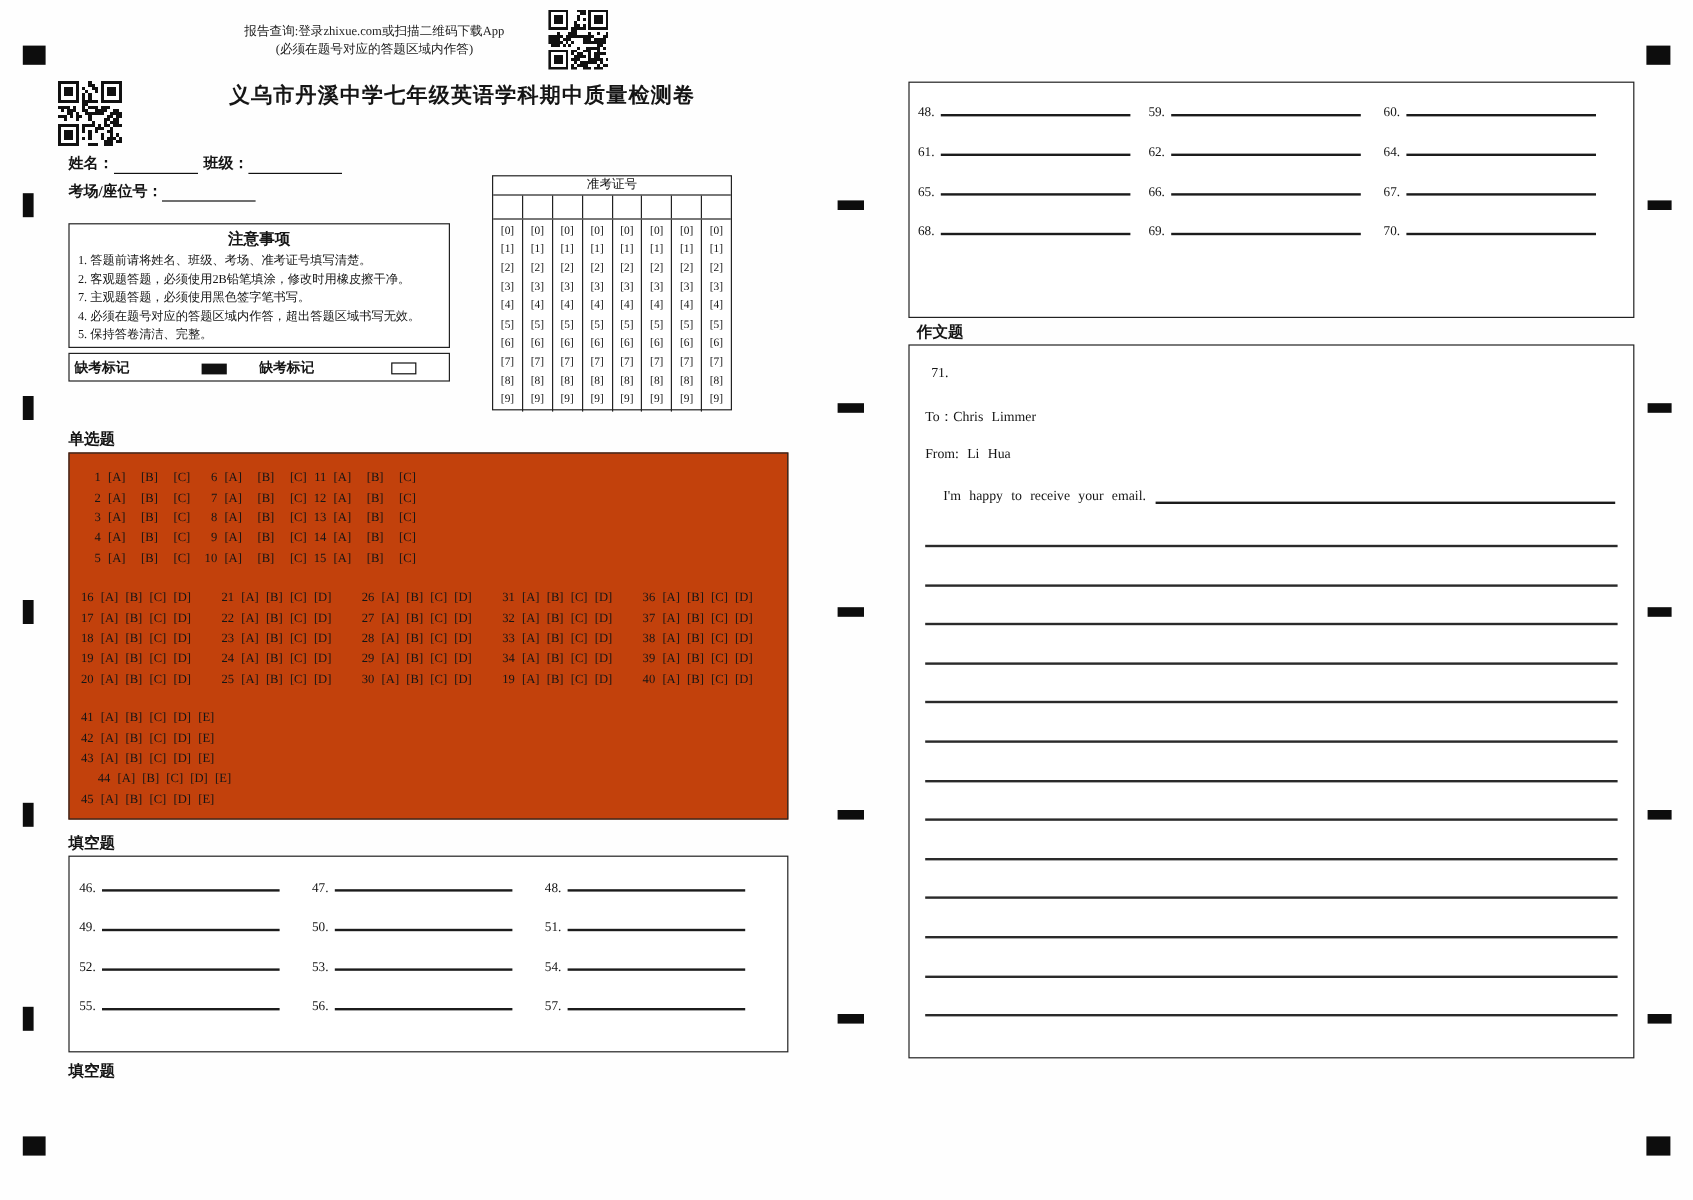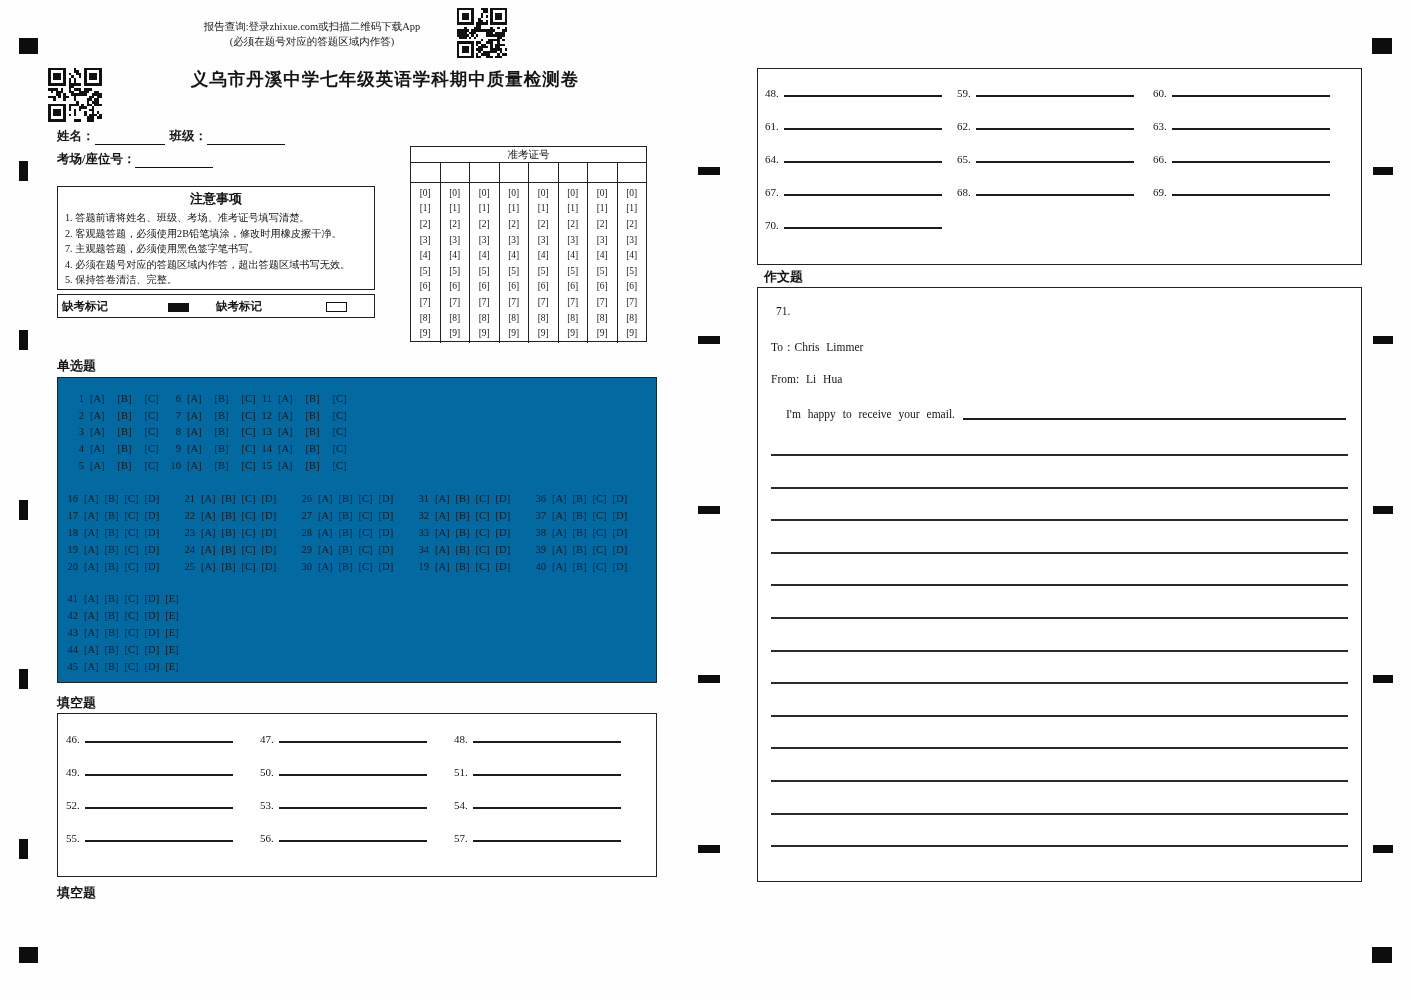--- a/index.html
+++ b/index.html
@@ -9,21 +9,21 @@
   .mark{position:absolute;background:#0d0d0d;}
   
   .report-text{position:absolute;left:160px;top:19px;width:304px;text-align:center;
                font-size:10.5px;line-height:1.45;color:#222;}
   .qr{position:absolute;}
   .page-title{position:absolute;left:135px;top:67px;width:500px;text-align:center;
               font-size:17.5px;font-weight:bold;letter-spacing:1px;}
   .id-row{position:absolute;display:flex;align-items:flex-end;font-size:12.5px;font-weight:bold;}
   .id-line{display:inline-block;border-bottom:1.6px solid #111;height:13px;}
   
-  .ticket{position:absolute;left:410px;top:146px;width:237px;height:196px;
+  .ticket{position:absolute;left:410px;top:146px;width:200px;height:196px;
           border:1.5px solid #222;box-sizing:border-box;background:#fff;}
   .ticket-title{height:15px;line-height:15px;border-bottom:1px solid #222;
                 text-align:center;font-size:10.5px;}
   .ticket-boxes{display:flex;height:19px;border-bottom:1px solid #222;}
   .ticket-boxes div{flex:1;border-right:1px solid #222;}
   .ticket-boxes div:last-child{border-right:none;}
   .ticket-cols{display:flex;height:160px;}
   .tcol{flex:1;border-right:1px solid #222;display:flex;flex-direction:column;
         justify-content:space-around;align-items:center;font-size:9.5px;padding:2px 0;}
   .tcol:last-child{border-right:none;}
@@ -35,21 +35,21 @@
   
   .marking{position:absolute;left:57px;top:294px;width:318px;height:24px;
            border:1.5px solid #222;box-sizing:border-box;background:#fff;}
   .marking .lab{position:absolute;top:4px;font-size:11.5px;font-weight:bold;}
   .swatch-filled{position:absolute;left:110px;top:8px;width:21px;height:9px;background:#111;}
   .swatch-empty{position:absolute;left:268px;top:7px;width:19px;height:8px;border:1.5px solid #111;background:#fff;}
   
   .section-label{position:absolute;font-size:13px;font-weight:bold;}
   
   .sc-box{position:absolute;left:57px;top:377px;width:600px;height:306px;
-          border:1.5px solid #222;box-sizing:border-box;background:#0369a1;}
+          border:1.5px solid #222;box-sizing:border-box;background:#c2410c;}
   .sc-col{position:absolute;}
   .q-row{white-space:nowrap;font-size:10.5px;}
   .q-num{display:inline-block;text-align:right;margin-right:6px;}
   .opt{display:inline-block;}
   
   .blank-box{position:absolute;border:1.5px solid #222;box-sizing:border-box;background:#fff;}
   .blank-grid{display:grid;}
   .blank-item{font-size:11px;white-space:nowrap;}
   .blank-line{display:inline-block;border-bottom:2px solid #1c1c1c;height:13px;margin-left:5px;}
   
@@ -574,21 +574,21 @@
         <div class="q-row" style="height: 17px; line-height: 17px;"><span class="q-num" style="width: 15px;">36</span><span class="opt" style="margin-right: 6px;">[A]</span><span class="opt" style="margin-right: 6px;">[B]</span><span class="opt" style="margin-right: 6px;">[C]</span><span class="opt" style="margin-right: 6px;">[D]</span></div>
         <div class="q-row" style="height: 17px; line-height: 17px;"><span class="q-num" style="width: 15px;">37</span><span class="opt" style="margin-right: 6px;">[A]</span><span class="opt" style="margin-right: 6px;">[B]</span><span class="opt" style="margin-right: 6px;">[C]</span><span class="opt" style="margin-right: 6px;">[D]</span></div>
         <div class="q-row" style="height: 17px; line-height: 17px;"><span class="q-num" style="width: 15px;">38</span><span class="opt" style="margin-right: 6px;">[A]</span><span class="opt" style="margin-right: 6px;">[B]</span><span class="opt" style="margin-right: 6px;">[C]</span><span class="opt" style="margin-right: 6px;">[D]</span></div>
         <div class="q-row" style="height: 17px; line-height: 17px;"><span class="q-num" style="width: 15px;">39</span><span class="opt" style="margin-right: 6px;">[A]</span><span class="opt" style="margin-right: 6px;">[B]</span><span class="opt" style="margin-right: 6px;">[C]</span><span class="opt" style="margin-right: 6px;">[D]</span></div>
         <div class="q-row" style="height: 17px; line-height: 17px;"><span class="q-num" style="width: 15px;">40</span><span class="opt" style="margin-right: 6px;">[A]</span><span class="opt" style="margin-right: 6px;">[B]</span><span class="opt" style="margin-right: 6px;">[C]</span><span class="opt" style="margin-right: 6px;">[D]</span></div>
       </div>
       <div class="sc-col" style="left: 5px; top: 212px;">
         <div class="q-row" style="height: 17px; line-height: 17px;"><span class="q-num" style="width: 15px;">41</span><span class="opt" style="margin-right: 6px;">[A]</span><span class="opt" style="margin-right: 6px;">[B]</span><span class="opt" style="margin-right: 6px;">[C]</span><span class="opt" style="margin-right: 6px;">[D]</span><span class="opt" style="margin-right: 6px;">[E]</span></div>
         <div class="q-row" style="height: 17px; line-height: 17px;"><span class="q-num" style="width: 15px;">42</span><span class="opt" style="margin-right: 6px;">[A]</span><span class="opt" style="margin-right: 6px;">[B]</span><span class="opt" style="margin-right: 6px;">[C]</span><span class="opt" style="margin-right: 6px;">[D]</span><span class="opt" style="margin-right: 6px;">[E]</span></div>
         <div class="q-row" style="height: 17px; line-height: 17px;"><span class="q-num" style="width: 15px;">43</span><span class="opt" style="margin-right: 6px;">[A]</span><span class="opt" style="margin-right: 6px;">[B]</span><span class="opt" style="margin-right: 6px;">[C]</span><span class="opt" style="margin-right: 6px;">[D]</span><span class="opt" style="margin-right: 6px;">[E]</span></div>
-        <div class="q-row" style="height: 17px; line-height: 17px;"><span class="q-num" style="width: 15px;">44</span><span class="opt" style="margin-right: 6px;">[A]</span><span class="opt" style="margin-right: 6px;">[B]</span><span class="opt" style="margin-right: 6px;">[C]</span><span class="opt" style="margin-right: 6px;">[D]</span><span class="opt" style="margin-right: 6px;">[E]</span></div>
+        <div class="q-row" style="height: 17px; line-height: 17px;"><span class="q-num" style="width: 15px; margin-left: 14px;">44</span><span class="opt" style="margin-right: 6px;">[A]</span><span class="opt" style="margin-right: 6px;">[B]</span><span class="opt" style="margin-right: 6px;">[C]</span><span class="opt" style="margin-right: 6px;">[D]</span><span class="opt" style="margin-right: 6px;">[E]</span></div>
         <div class="q-row" style="height: 17px; line-height: 17px;"><span class="q-num" style="width: 15px;">45</span><span class="opt" style="margin-right: 6px;">[A]</span><span class="opt" style="margin-right: 6px;">[B]</span><span class="opt" style="margin-right: 6px;">[C]</span><span class="opt" style="margin-right: 6px;">[D]</span><span class="opt" style="margin-right: 6px;">[E]</span></div>
       </div>
     </div>
 
   <div class="section-label" style="left:57px;top:694px;">填空题</div>
   <div class="blank-box" style="left:57px;top:713px;width:600px;height:164px;">
     <div class="blank-grid" id="blank-grid-left" style="padding:14px 0 0 8px;grid-template-columns:194px 194px 1fr;grid-auto-rows:33px;">
         <div class="blank-item"><span>46.</span><span class="blank-line" style="width: 148px;"></span></div>
         <div class="blank-item"><span>47.</span><span class="blank-line" style="width: 148px;"></span></div>
         <div class="blank-item"><span>48.</span><span class="blank-line" style="width: 148px;"></span></div>
@@ -605,21 +605,20 @@
   </div>
   <div class="section-label" style="left:57px;top:884px;">填空题</div>
 
   <div class="blank-box" style="left:757px;top:68px;width:605px;height:197px;">
     <div class="blank-grid" id="blank-grid-right" style="padding:13px 0 0 7px;grid-template-columns:192px 196px 1fr;grid-auto-rows:33px;">
         <div class="blank-item"><span>48.</span><span class="blank-line" style="width: 158px;"></span></div>
         <div class="blank-item"><span>59.</span><span class="blank-line" style="width: 158px;"></span></div>
         <div class="blank-item"><span>60.</span><span class="blank-line" style="width: 158px;"></span></div>
         <div class="blank-item"><span>61.</span><span class="blank-line" style="width: 158px;"></span></div>
         <div class="blank-item"><span>62.</span><span class="blank-line" style="width: 158px;"></span></div>
-        <div class="blank-item"><span>63.</span><span class="blank-line" style="width: 158px;"></span></div>
         <div class="blank-item"><span>64.</span><span class="blank-line" style="width: 158px;"></span></div>
         <div class="blank-item"><span>65.</span><span class="blank-line" style="width: 158px;"></span></div>
         <div class="blank-item"><span>66.</span><span class="blank-line" style="width: 158px;"></span></div>
         <div class="blank-item"><span>67.</span><span class="blank-line" style="width: 158px;"></span></div>
         <div class="blank-item"><span>68.</span><span class="blank-line" style="width: 158px;"></span></div>
         <div class="blank-item"><span>69.</span><span class="blank-line" style="width: 158px;"></span></div>
         <div class="blank-item"><span>70.</span><span class="blank-line" style="width: 158px;"></span></div>
       </div>
   </div>
 

